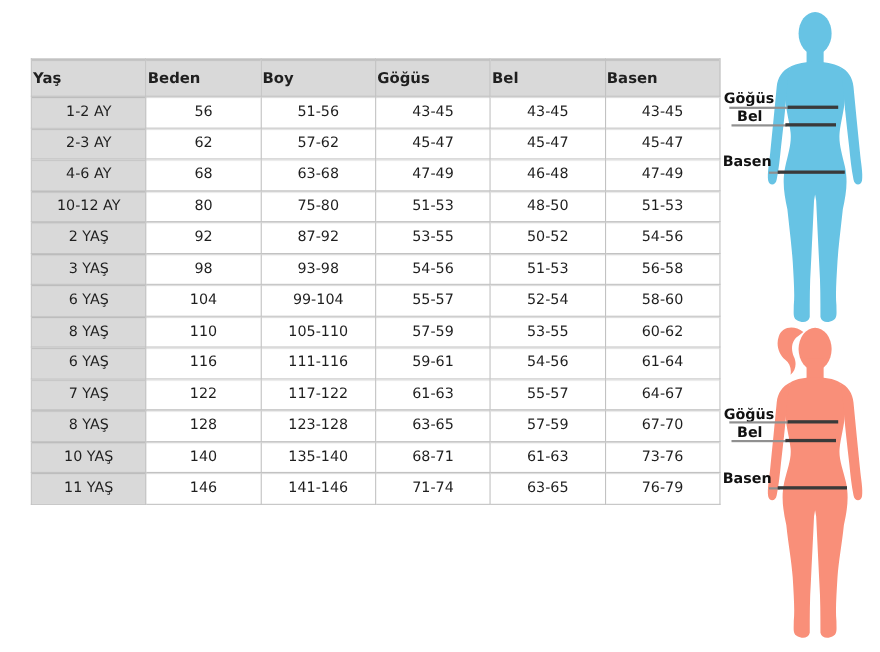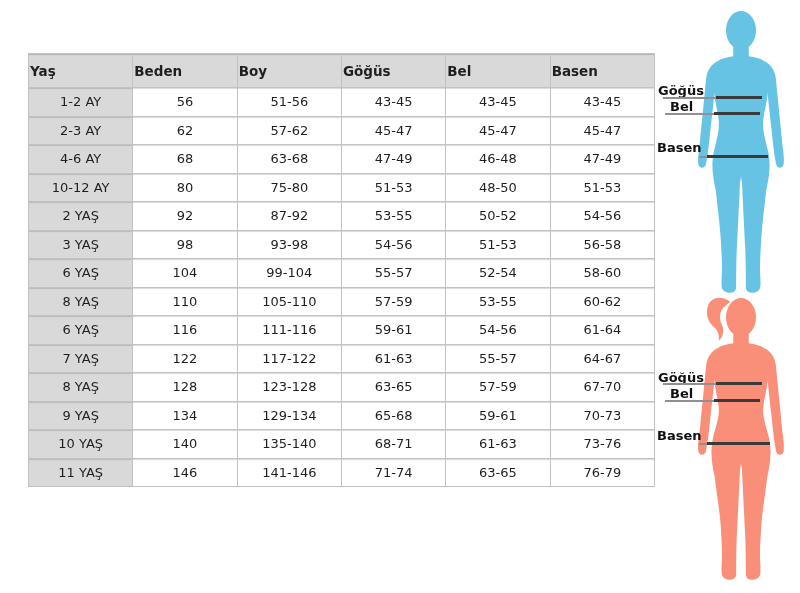--- a/index.html
+++ b/index.html
@@ -136,28 +136,20 @@
           <td>55-57</td>
           <td>64-67</td>
         </tr>
         <tr>
           <td class="row-head">8 YAŞ</td>
           <td>128</td>
           <td>123-128</td>
           <td>63-65</td>
           <td>57-59</td>
           <td>67-70</td>
-        </tr>
-        <tr>
-          <td class="row-head">9 YAŞ</td>
-          <td>134</td>
-          <td>129-134</td>
-          <td>65-68</td>
-          <td>59-61</td>
-          <td>70-73</td>
         </tr>
         <tr>
           <td class="row-head">10 YAŞ</td>
           <td>140</td>
           <td>135-140</td>
           <td>68-71</td>
           <td>61-63</td>
           <td>73-76</td>
         </tr>
         <tr>

